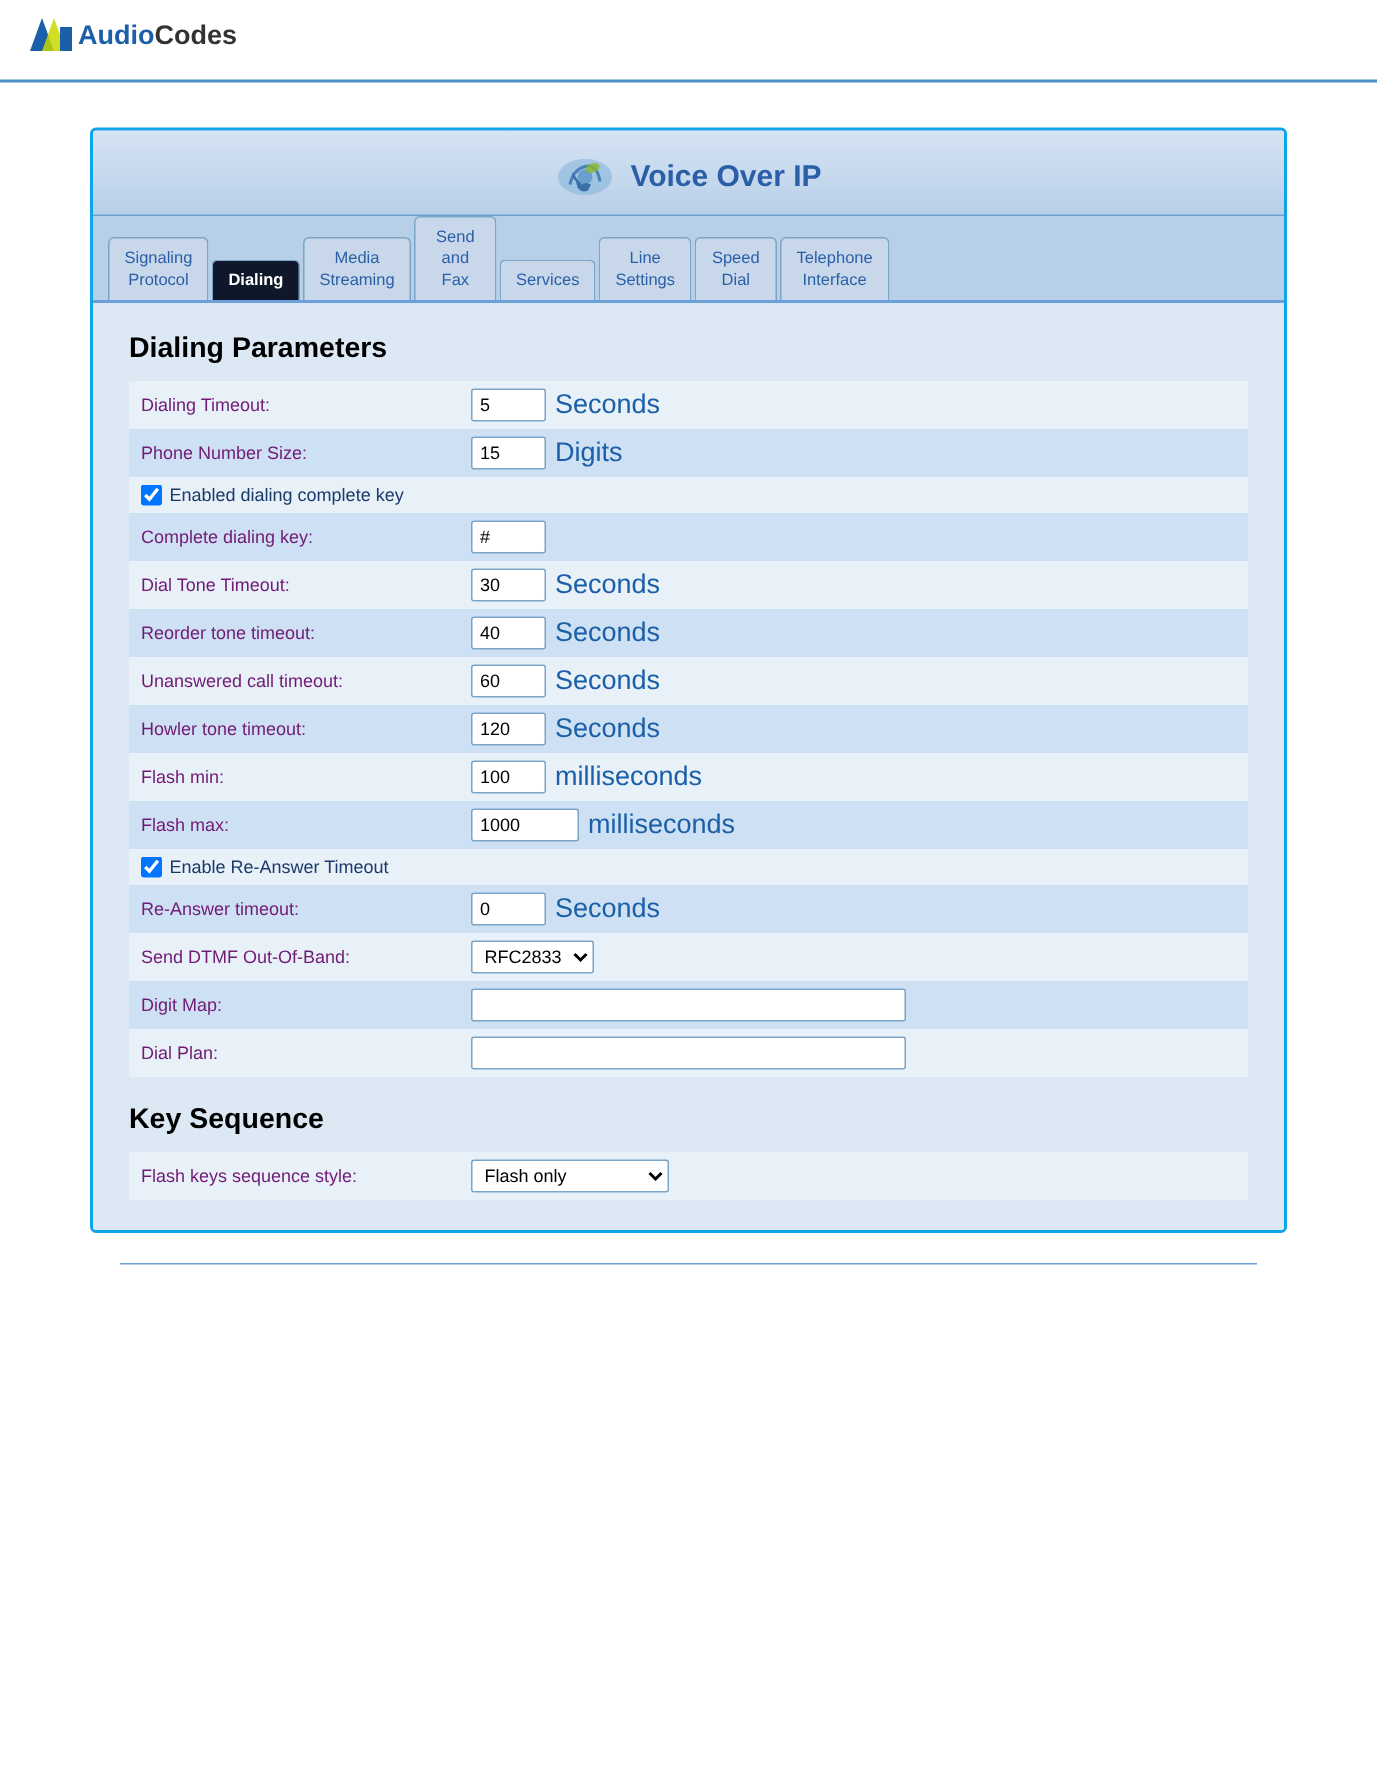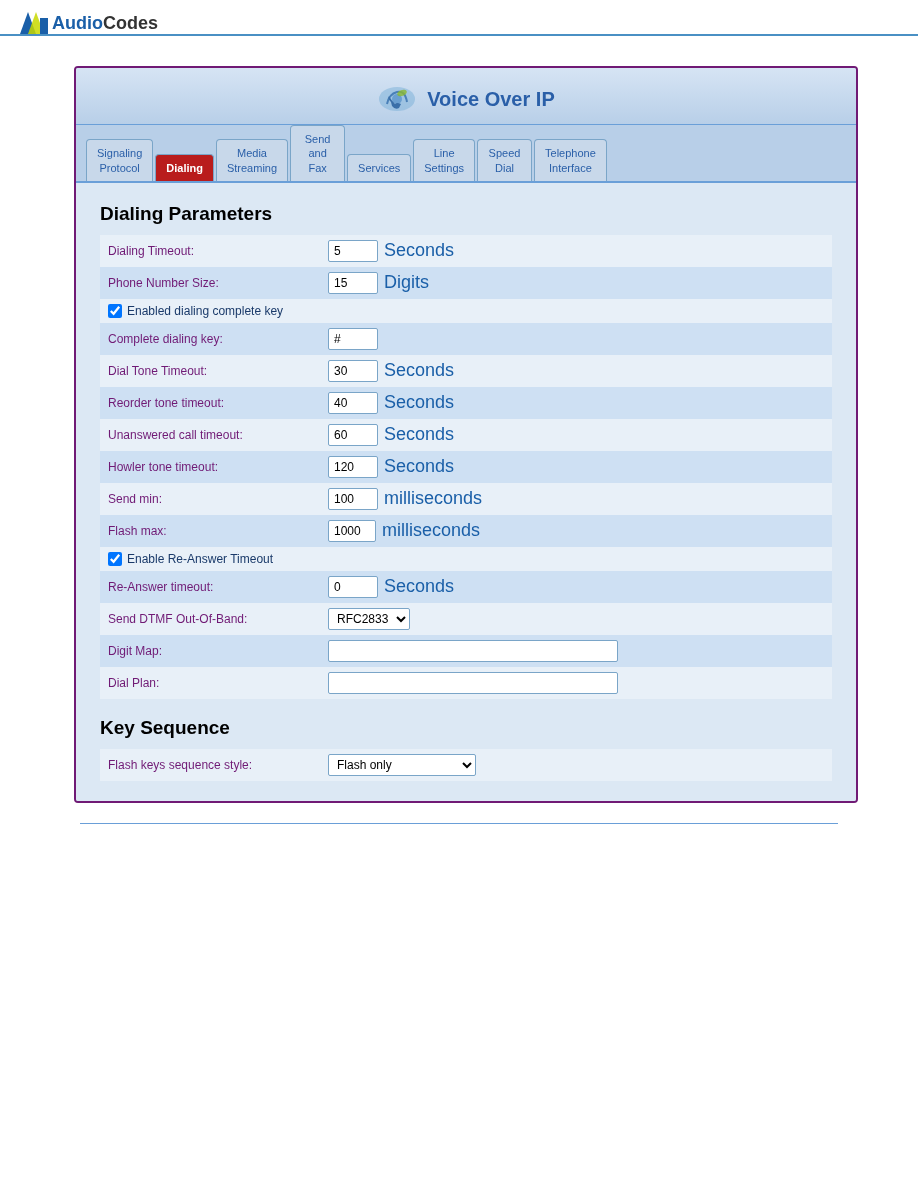--- a/index.html
+++ b/index.html
@@ -12,21 +12,21 @@
 
     .page-wrapper {
       width: 918px;
       min-height: 1188px;
       background: #fff;
       padding: 0;
     }
 
     
     .header {
-      padding: 12px 20px 0 20px;
+      padding: 12px 20px 19px 20px;
       border-bottom: 2px solid #4a90c4;
       display: flex;
       align-items: center;
     }
     .logo-container {
       display: flex;
       align-items: center;
     }
     .logo-icon {
       width: 28px;
@@ -42,25 +42,24 @@
       color: #333;
     }
 
     
     .main-content {
       padding: 30px 60px;
     }
 
     
     .panel {
-      border: 2px solid #701a75;
+      border: 2px solid #0ea5e9;
       border-radius: 4px;
       background: #cdd9ee;
       overflow: hidden;
-      margin-left: 14px;
     }
 
     
     .panel-header {
       background: linear-gradient(180deg, #d6e4f4 0%, #b8cfe8 100%);
       padding: 16px 20px 10px 20px;
       display: flex;
       align-items: center;
       justify-content: center;
       border-bottom: 1px solid #6a9fd8;
@@ -92,21 +91,21 @@
       cursor: pointer;
       border-radius: 4px 4px 0 0;
       background: #c8d8ea;
       color: #2a5fa8;
       border: 1px solid #7aa5c8;
       border-bottom: none;
       line-height: 1.3;
       min-width: 55px;
     }
     .tab.active {
-      background: #b91c1c;
+      background: #0f172a;
       color: #fff;
       font-weight: bold;
     }
 
     
     .form-area {
       background: #dce8f4;
       padding: 16px 24px 20px 24px;
     }
 
@@ -152,21 +151,21 @@
       background: #fff;
       padding: 2px 5px;
       font-size: 12px;
       height: 22px;
       border-radius: 2px;
     }
     .form-input-sm {
       width: 50px;
     }
     .form-input-md {
-      width: 48px;
+      width: 72px;
     }
     .form-input-xl {
       width: 290px;
     }
     .unit-text {
       color: #1a5fa8;
       font-size: 18px;
     }
     .checkbox-row td {
       padding: 5px 8px;
@@ -340,21 +339,21 @@
             <td class="label-cell">Howler tone timeout:</td>
             <td>
               <div class="input-cell">
                 <input type="text" class="form-input form-input-sm" value="120" style="">
                 <span class="unit-text">Seconds</span>
               </div>
             </td>
           </tr>
 
           <tr>
-            <td class="label-cell">Send min:</td>
+            <td class="label-cell">Flash min:</td>
             <td>
               <div class="input-cell">
                 <input type="text" class="form-input form-input-sm" value="100" style="">
                 <span class="unit-text">milliseconds</span>
               </div>
             </td>
           </tr>
 
           <tr>
             <td class="label-cell">Flash max:</td>
@@ -420,21 +419,21 @@
 
         <div class="section-spacer"></div>
 
         <div class="section-title">Key Sequence</div>
         <table class="form-table">
           <tbody>
               <tr>
             <td class="label-cell">Flash keys sequence style:</td>
             <td>
               <div class="input-cell">
-                <select class="form-select" style="width:148px;">
+                <select class="form-select" style="width:132px;">
                   <option value="Flash only">Flash only</option>
                   <option value="Flash + Digit">Flash + Digit</option>
                   <option value="Flash + *">Flash + *</option>
                 </select>
               </div>
             </td>
           </tr>
         </tbody>
           </table>
 

